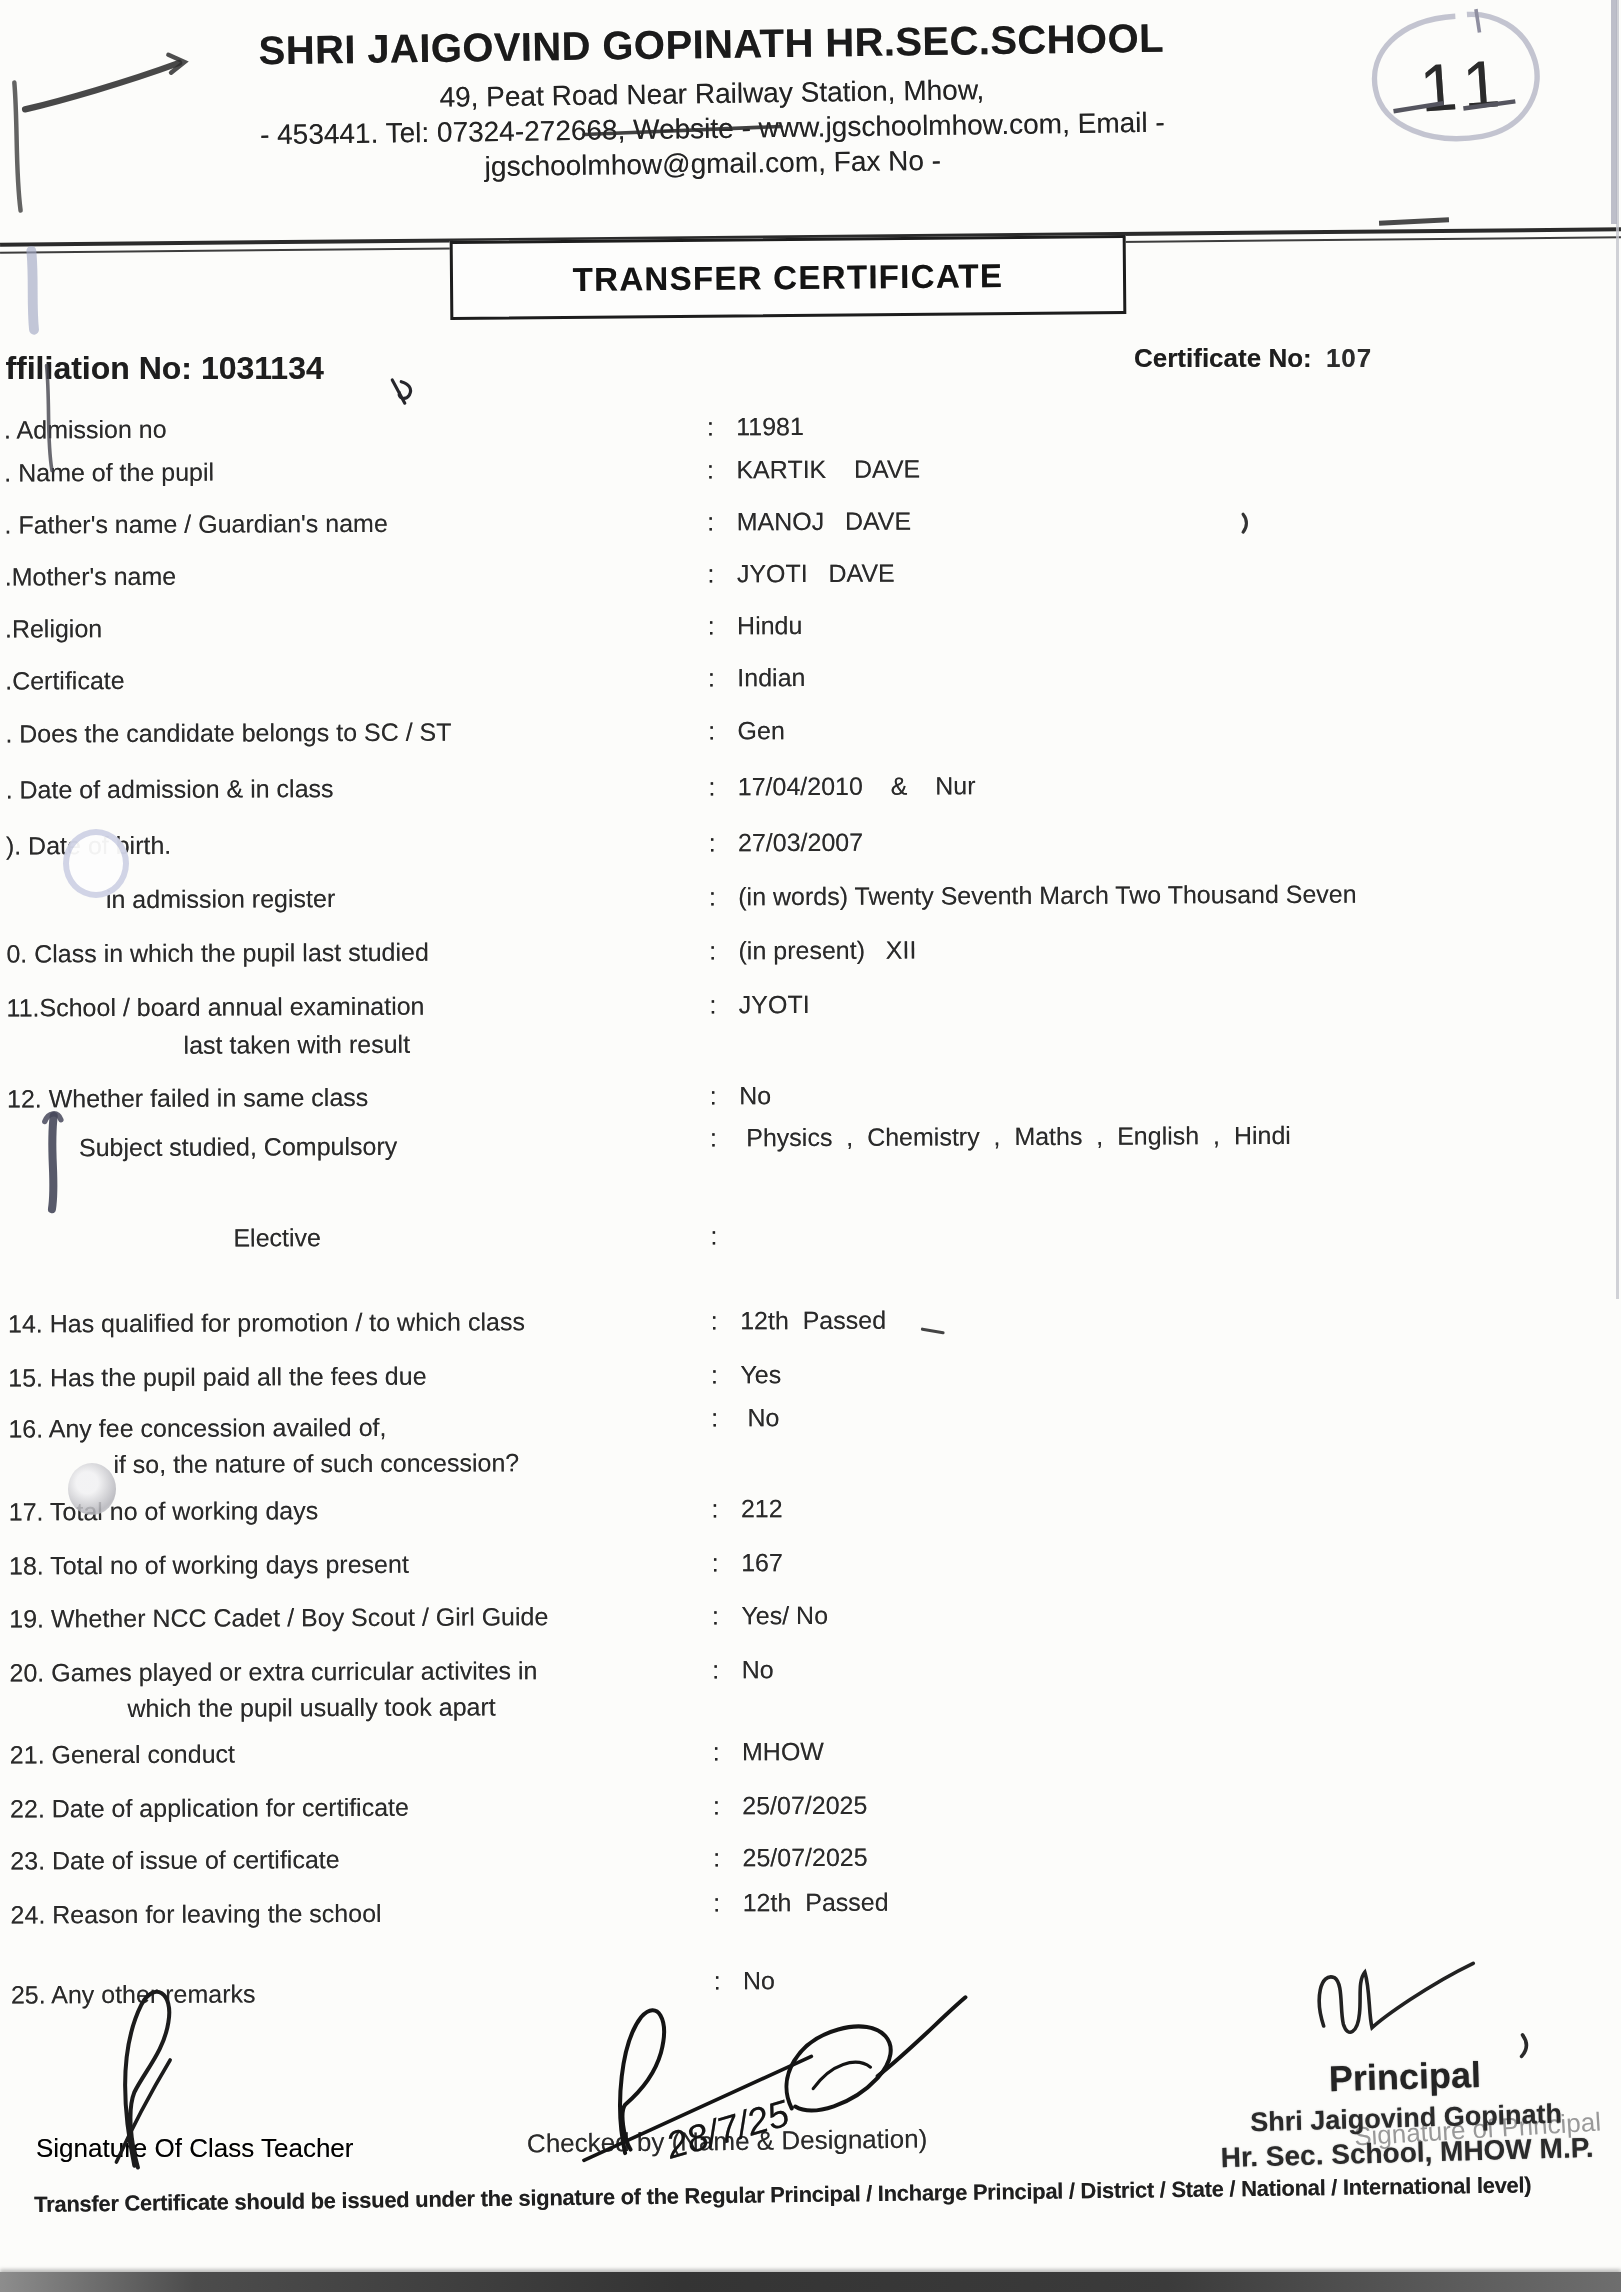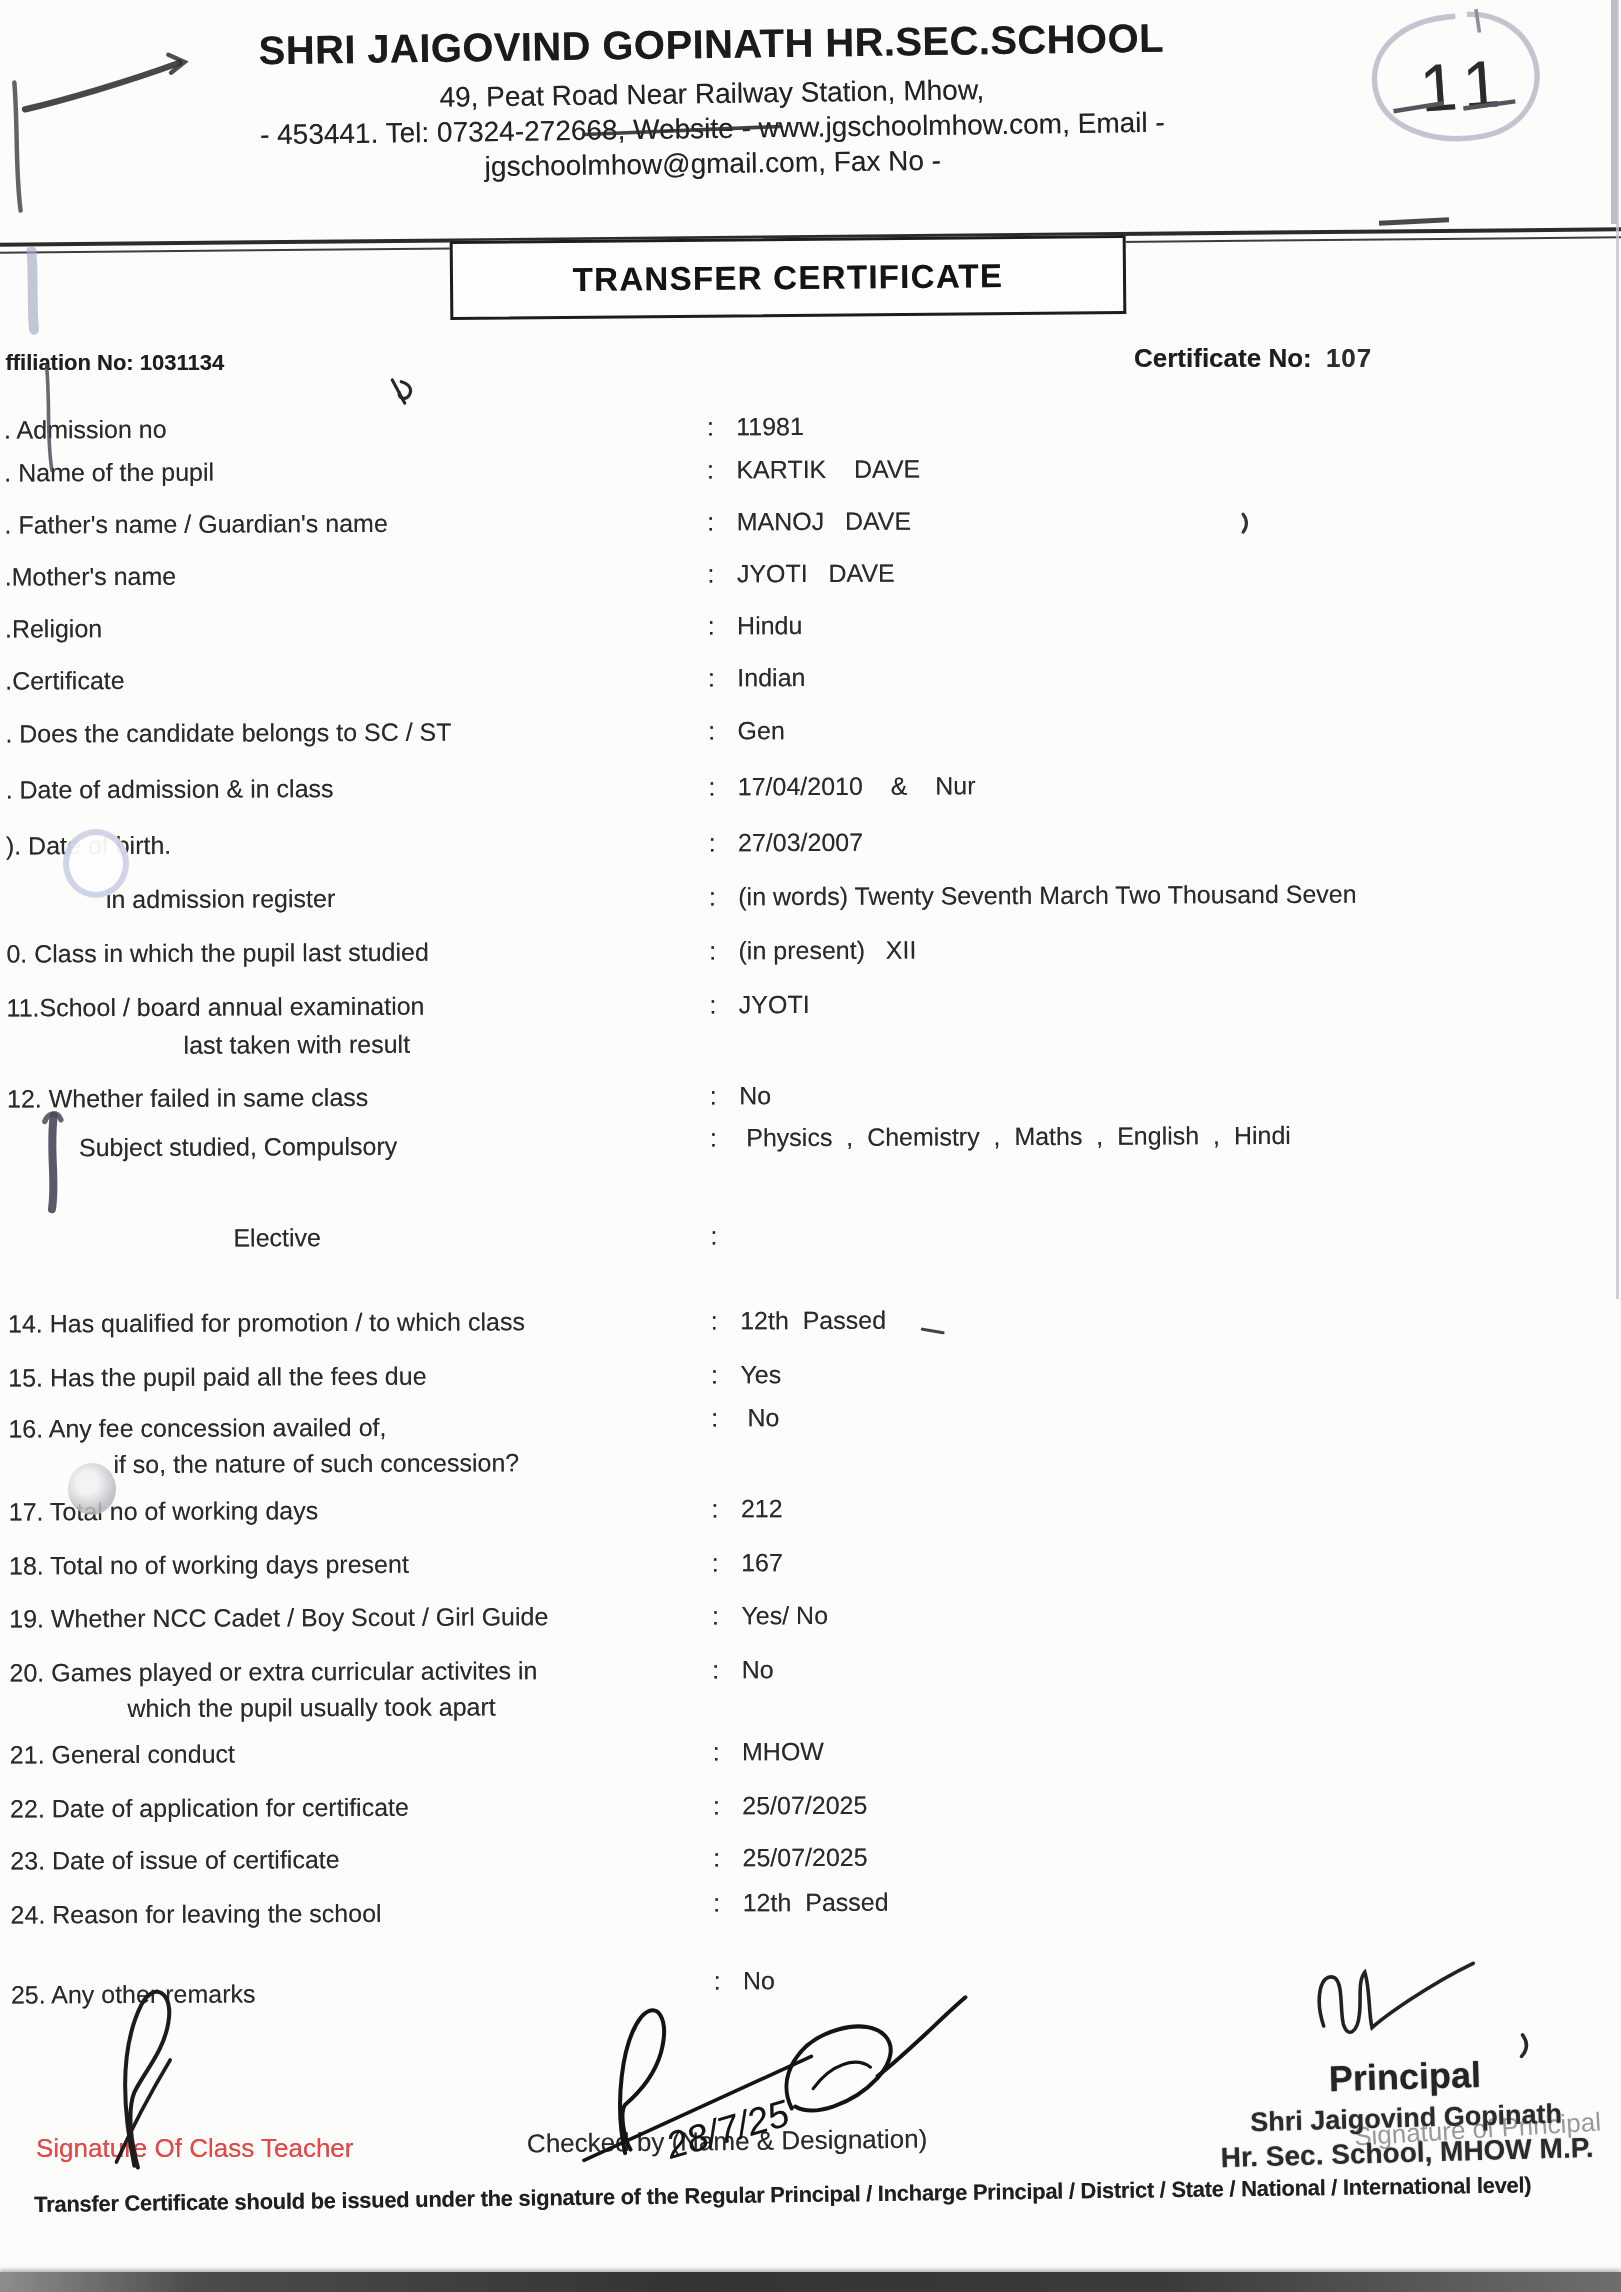--- a/index.html
+++ b/index.html
@@ -18,21 +18,21 @@
   .rule2{position:absolute;left:0;top:244px;width:1621px;height:1.8px;background:#3d3d3d;transform:rotate(-0.55deg);}
   .rule-dash{position:absolute;left:1379px;top:219px;width:70px;height:4.5px;background:#4a4a4a;transform:rotate(-3deg);}
   
   .tbox{
     position:absolute;left:450px;top:238px;width:670px;height:73px;
     border:3.6px solid #1d1d1d;background:#fdfdfc;transform:rotate(-0.5deg);
     display:flex;align-items:center;justify-content:center;
   }
   .tbox span{font-size:33px;font-weight:bold;letter-spacing:1.3px;color:#141414;}
   
-  .aff{position:absolute;left:5.4px;top:350px;font-size:22px;font-weight:bold;color:#1e1e1e;white-space:pre;}
+  .aff{position:absolute;left:5.4px;top:350px;font-size:32px;font-weight:bold;color:#1e1e1e;white-space:pre;}
   .cert{position:absolute;left:1134px;top:343px;font-size:26px;color:#1e1e1e;white-space:pre;}
   .cert .cl{font-weight:bold;}
   .cert .cv{font-weight:bold;margin-left:14.3px;letter-spacing:0.9px;color:#2c2c2c;}
   
   #items{position:absolute;left:0;top:0;width:1621px;height:2293px;transform:rotate(-0.25deg);}
   .row{position:absolute;left:0;width:1621px;height:38px;font-size:25px;color:#2a2a2a;}
   .lbl{position:absolute;left:7.2px;top:0;white-space:pre;}
   .val{position:absolute;left:710px;top:0;white-space:pre;}
   .val::before{content:":";padding-right:22.4px;color:#222;}
   .row.nocolon .val::before{content:none;}
@@ -40,21 +40,21 @@
   .blob-dob{position:absolute;left:63px;top:829px;width:54px;height:57px;border-radius:50%;
     border:6.3px solid rgba(148,156,198,.42);background:rgba(253,253,253,.95);}
   .blob-wd{position:absolute;left:68px;top:1463px;width:48px;height:52px;border-radius:50%;
     background:radial-gradient(circle at 40% 38%,#f1f1f3 25%,#b4b4ba 70%,#d9d9dd);opacity:.85;}
   .edge-line{position:absolute;right:1.8px;top:0;width:3.6px;height:1299px;background:#c4c5cd;opacity:.8;}
   .edge-line2{position:absolute;right:3.6px;top:0;width:6.3px;height:224px;background:#b2b3bf;opacity:.85;}
   .bottom-bar{position:absolute;left:0;bottom:0;width:1621px;height:20.6px;
     background:linear-gradient(90deg,#8d8d8d 0%,#4c4c4c 12%,#343434 42%,#3b3b3b 72%,#6e6e6e 100%);
     box-shadow:0 -2.7px 3.6px rgba(90,90,90,.4);}
   
-  .sig-teacher{position:absolute;left:36px;top:2133px;font-size:26px;color:#ef4444;}
+  .sig-teacher{position:absolute;left:36px;top:2133px;font-size:26px;color:#000000;}
   .sig-checked{position:absolute;left:527px;top:2126px;font-size:26px;color:#2a2a2a;transform:rotate(-0.7deg);}
   .stamp{position:absolute;left:1191px;top:2056px;width:430px;text-align:center;transform:rotate(-1.6deg);z-index:3;}
   .stamp .s1{font-size:36px;font-weight:bold;color:#242424;text-shadow:0 0 1.3px rgba(40,40,40,.6);}
   .stamp .s2{font-size:27px;font-weight:bold;color:#2b2b2b;margin-top:5.4px;text-shadow:0 0 1.3px rgba(40,40,40,.55);}
   .stamp .s3{font-size:28px;font-weight:bold;color:#2b2b2b;margin-top:2.7px;white-space:nowrap;text-shadow:0 0 1.3px rgba(40,40,40,.55);}
   .sig-principal-gray{position:absolute;left:1354px;top:2114px;font-size:26px;color:#999;z-index:2;
     transform:rotate(-3.5deg);white-space:nowrap;text-shadow:none;}
   .footer{position:absolute;left:34px;top:2192px;width:1581px;font-size:22px;font-weight:bold;
     letter-spacing:-0.3px;color:#1f1f1f;transform:rotate(-0.75deg);transform-origin:left top;white-space:nowrap;}
   

